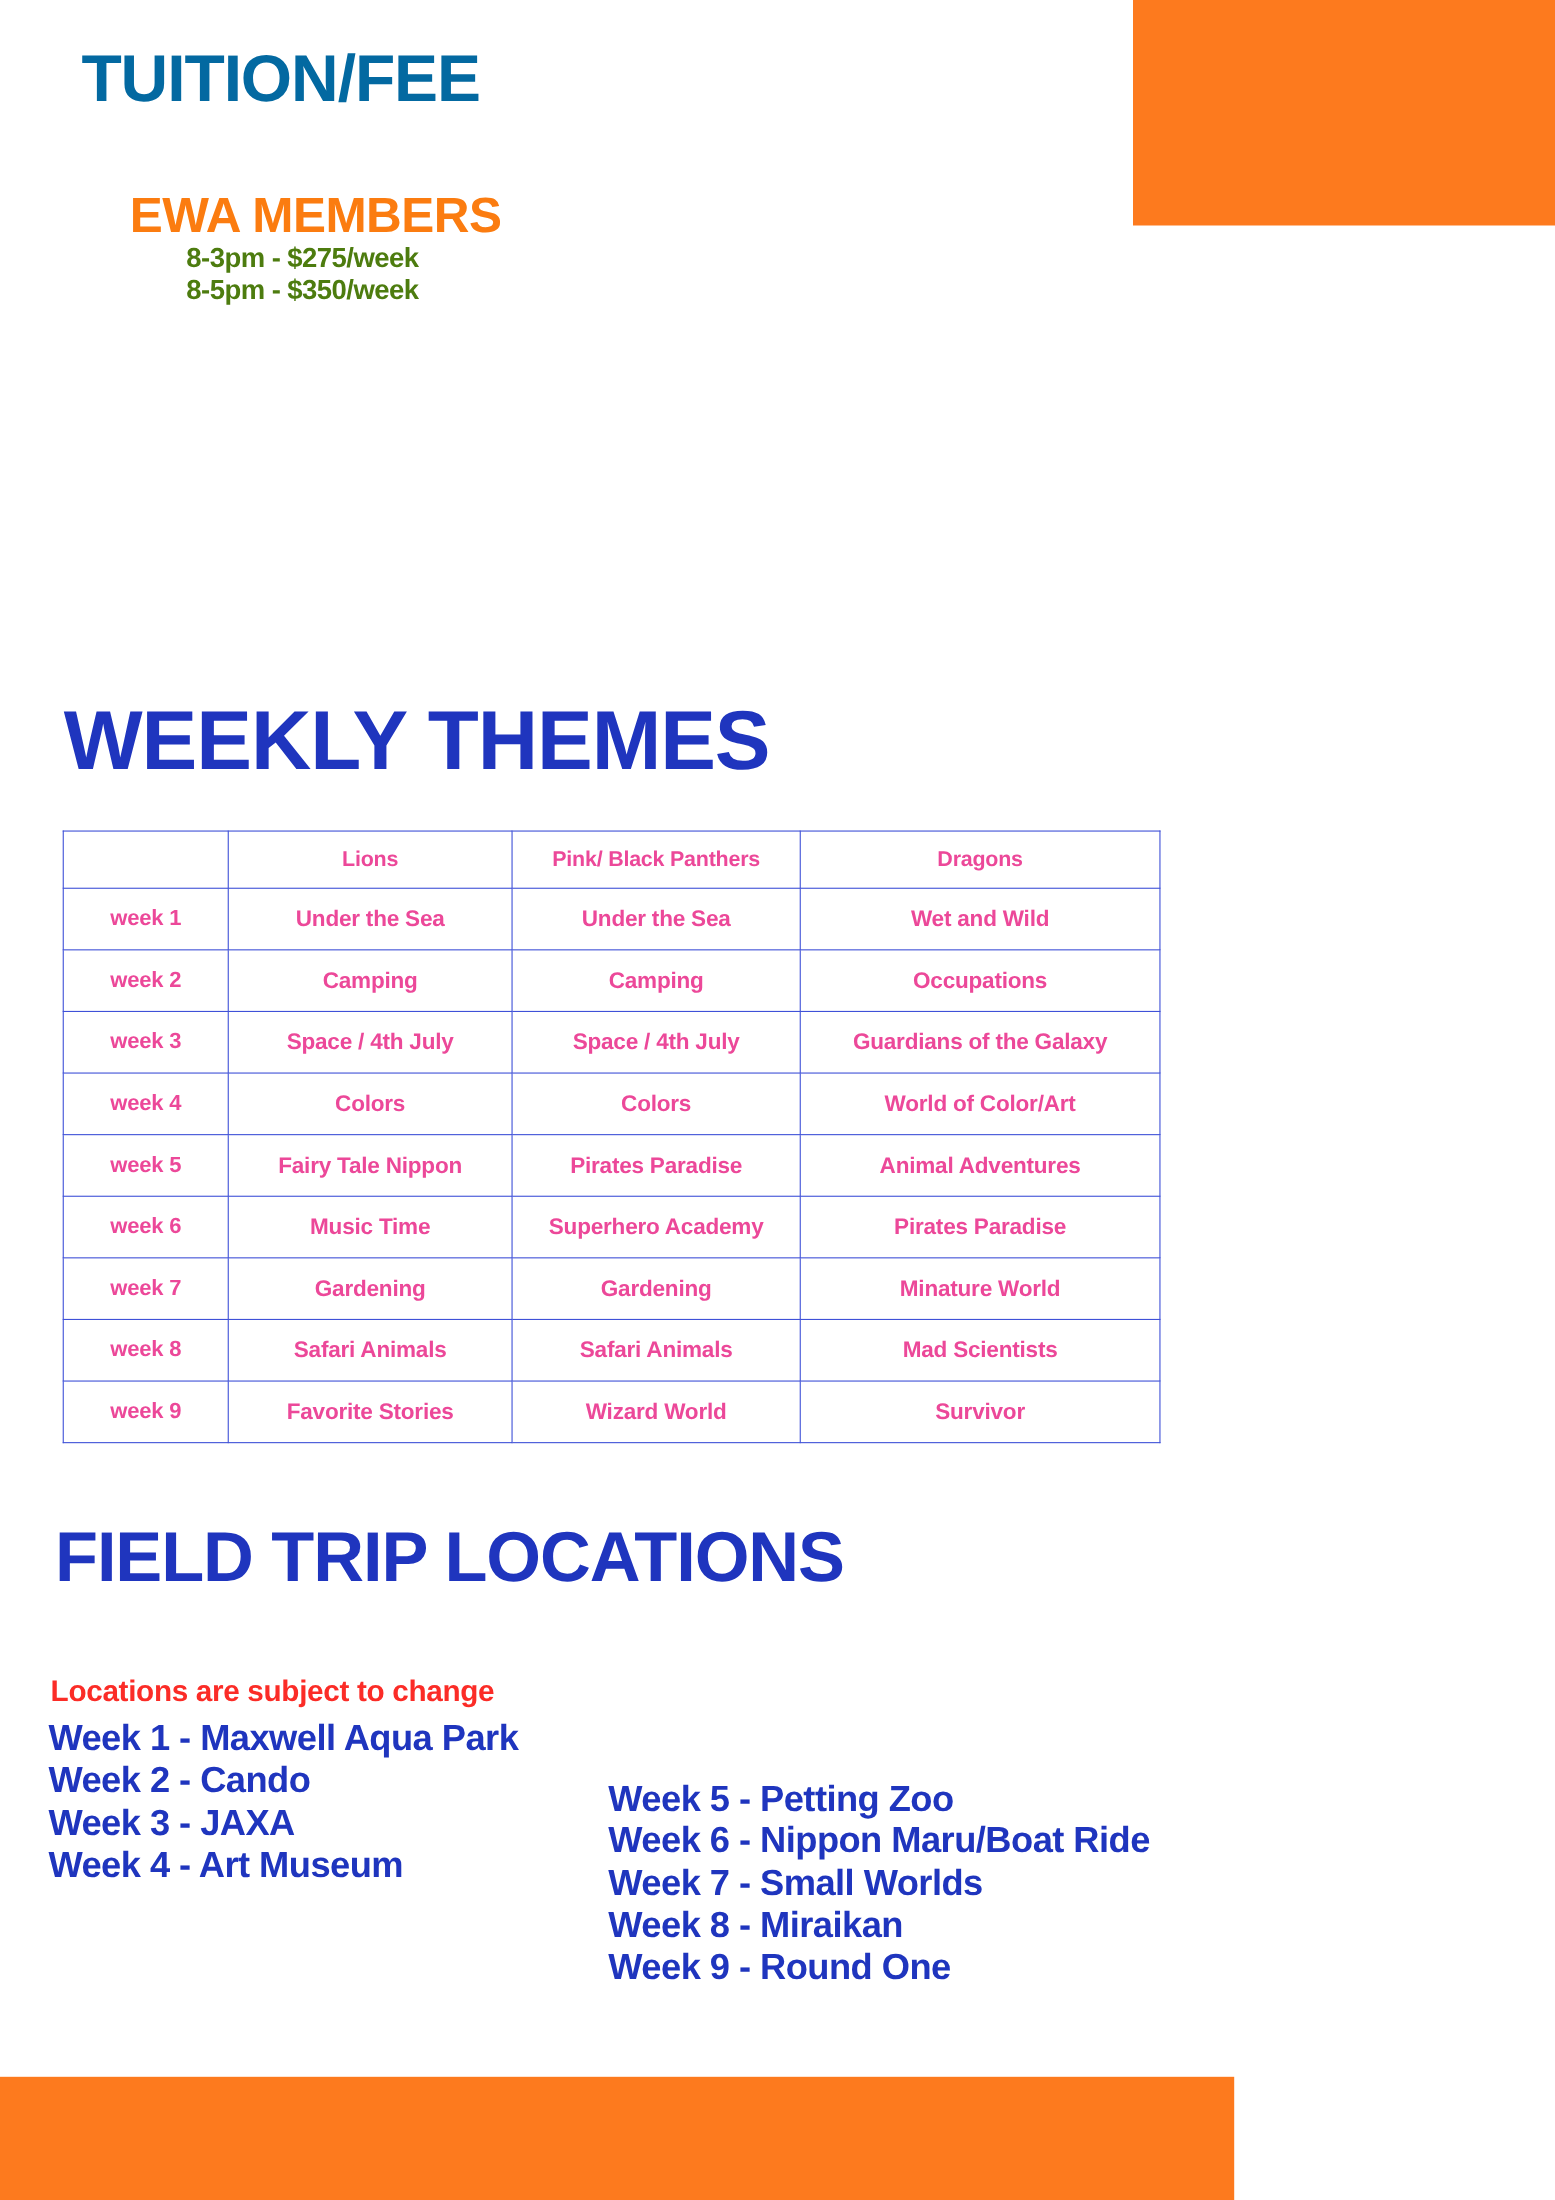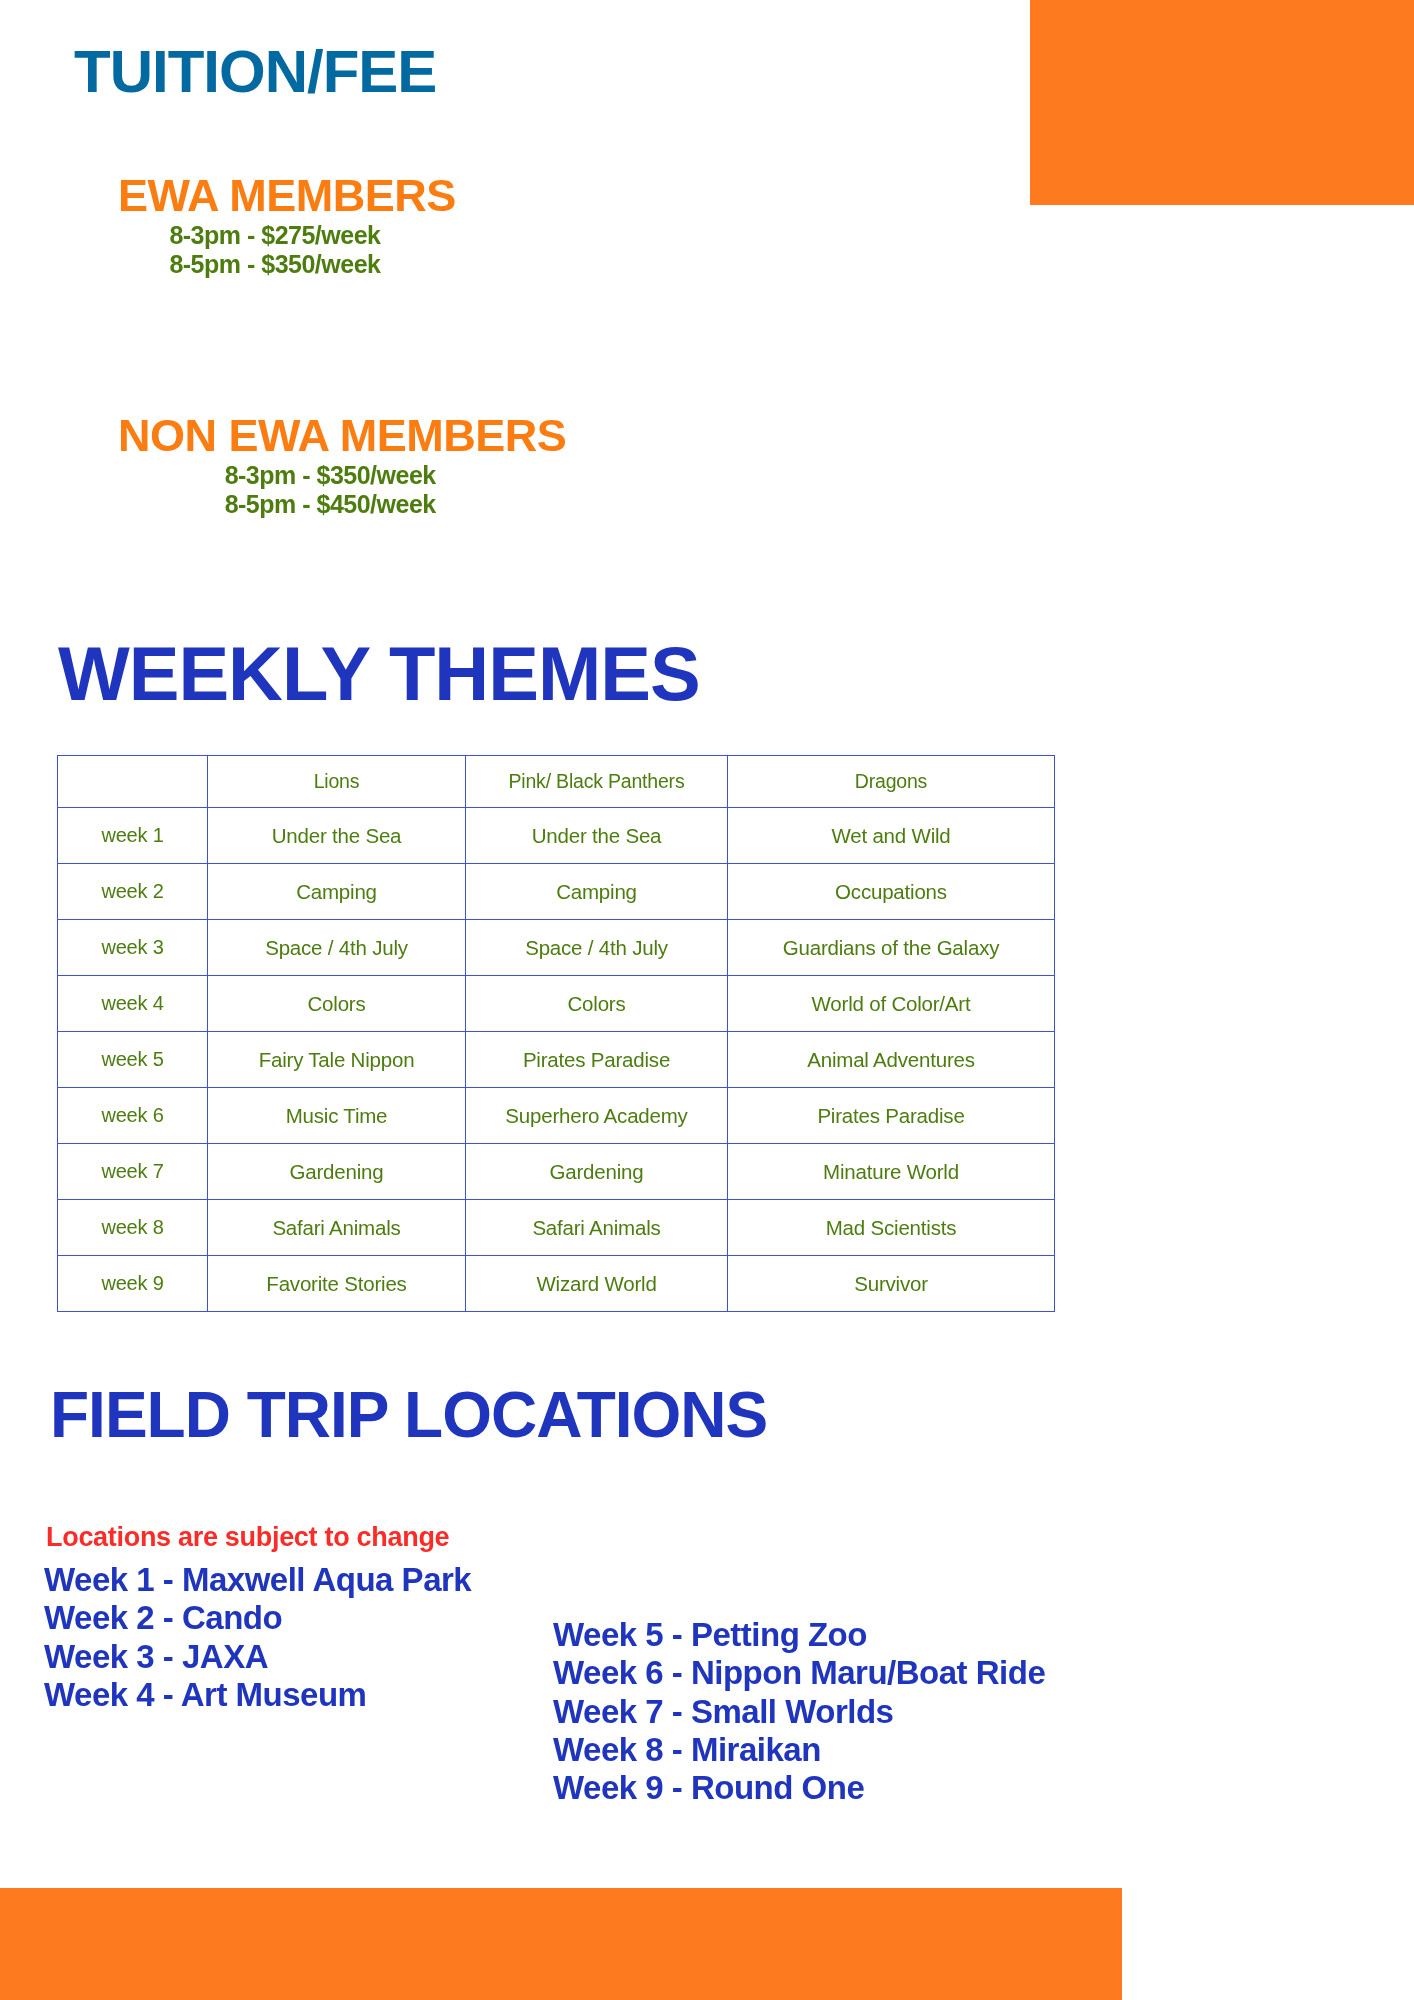--- a/index.html
+++ b/index.html
@@ -47,22 +47,22 @@
   }
   table.themes {
     position:absolute; left:57px; top:755px;
     width:997px;
     border-collapse:collapse;
     table-layout:fixed;
   }
   table.themes th, table.themes td {
     border:1.6px solid #3F51D8;
     text-align:center;
-    color:#4d7c0f;
-    font-weight:normal;
+    color:#ec4899;
+    font-weight:bold;
     font-size:20.5px;
     height:56px;
     padding:0 4px;
     letter-spacing:-0.2px;
   }
   table.themes col.c0 { width:150px; }
   table.themes col.c1 { width:258px; }
   table.themes col.c2 { width:262px; }
   table.themes col.c3 { width:327px; }
   table.themes th { font-size:19.5px; height:52px; }
@@ -96,25 +96,20 @@
   <div class="block-bl"></div>
 
   <div class="tuition-title">TUITION/FEE</div>
 
   <div class="fee-group g1">
     <div class="fee-heading">EWA MEMBERS</div>
     <div class="fee-line">8-3pm - $275/week</div>
     <div class="fee-line">8-5pm - $350/week</div>
   </div>
 
-  <div class="fee-group g2">
-    <div class="fee-heading">NON EWA MEMBERS</div>
-    <div class="fee-line">8-3pm - $350/week</div>
-    <div class="fee-line">8-5pm - $450/week</div>
-  </div>
 
   <div class="themes-title">WEEKLY THEMES</div>
 
   <table class="themes">
     <colgroup>
       <col class="c0">
         <col class="c1">
         <col class="c2">
         <col class="c3">
     </colgroup>

